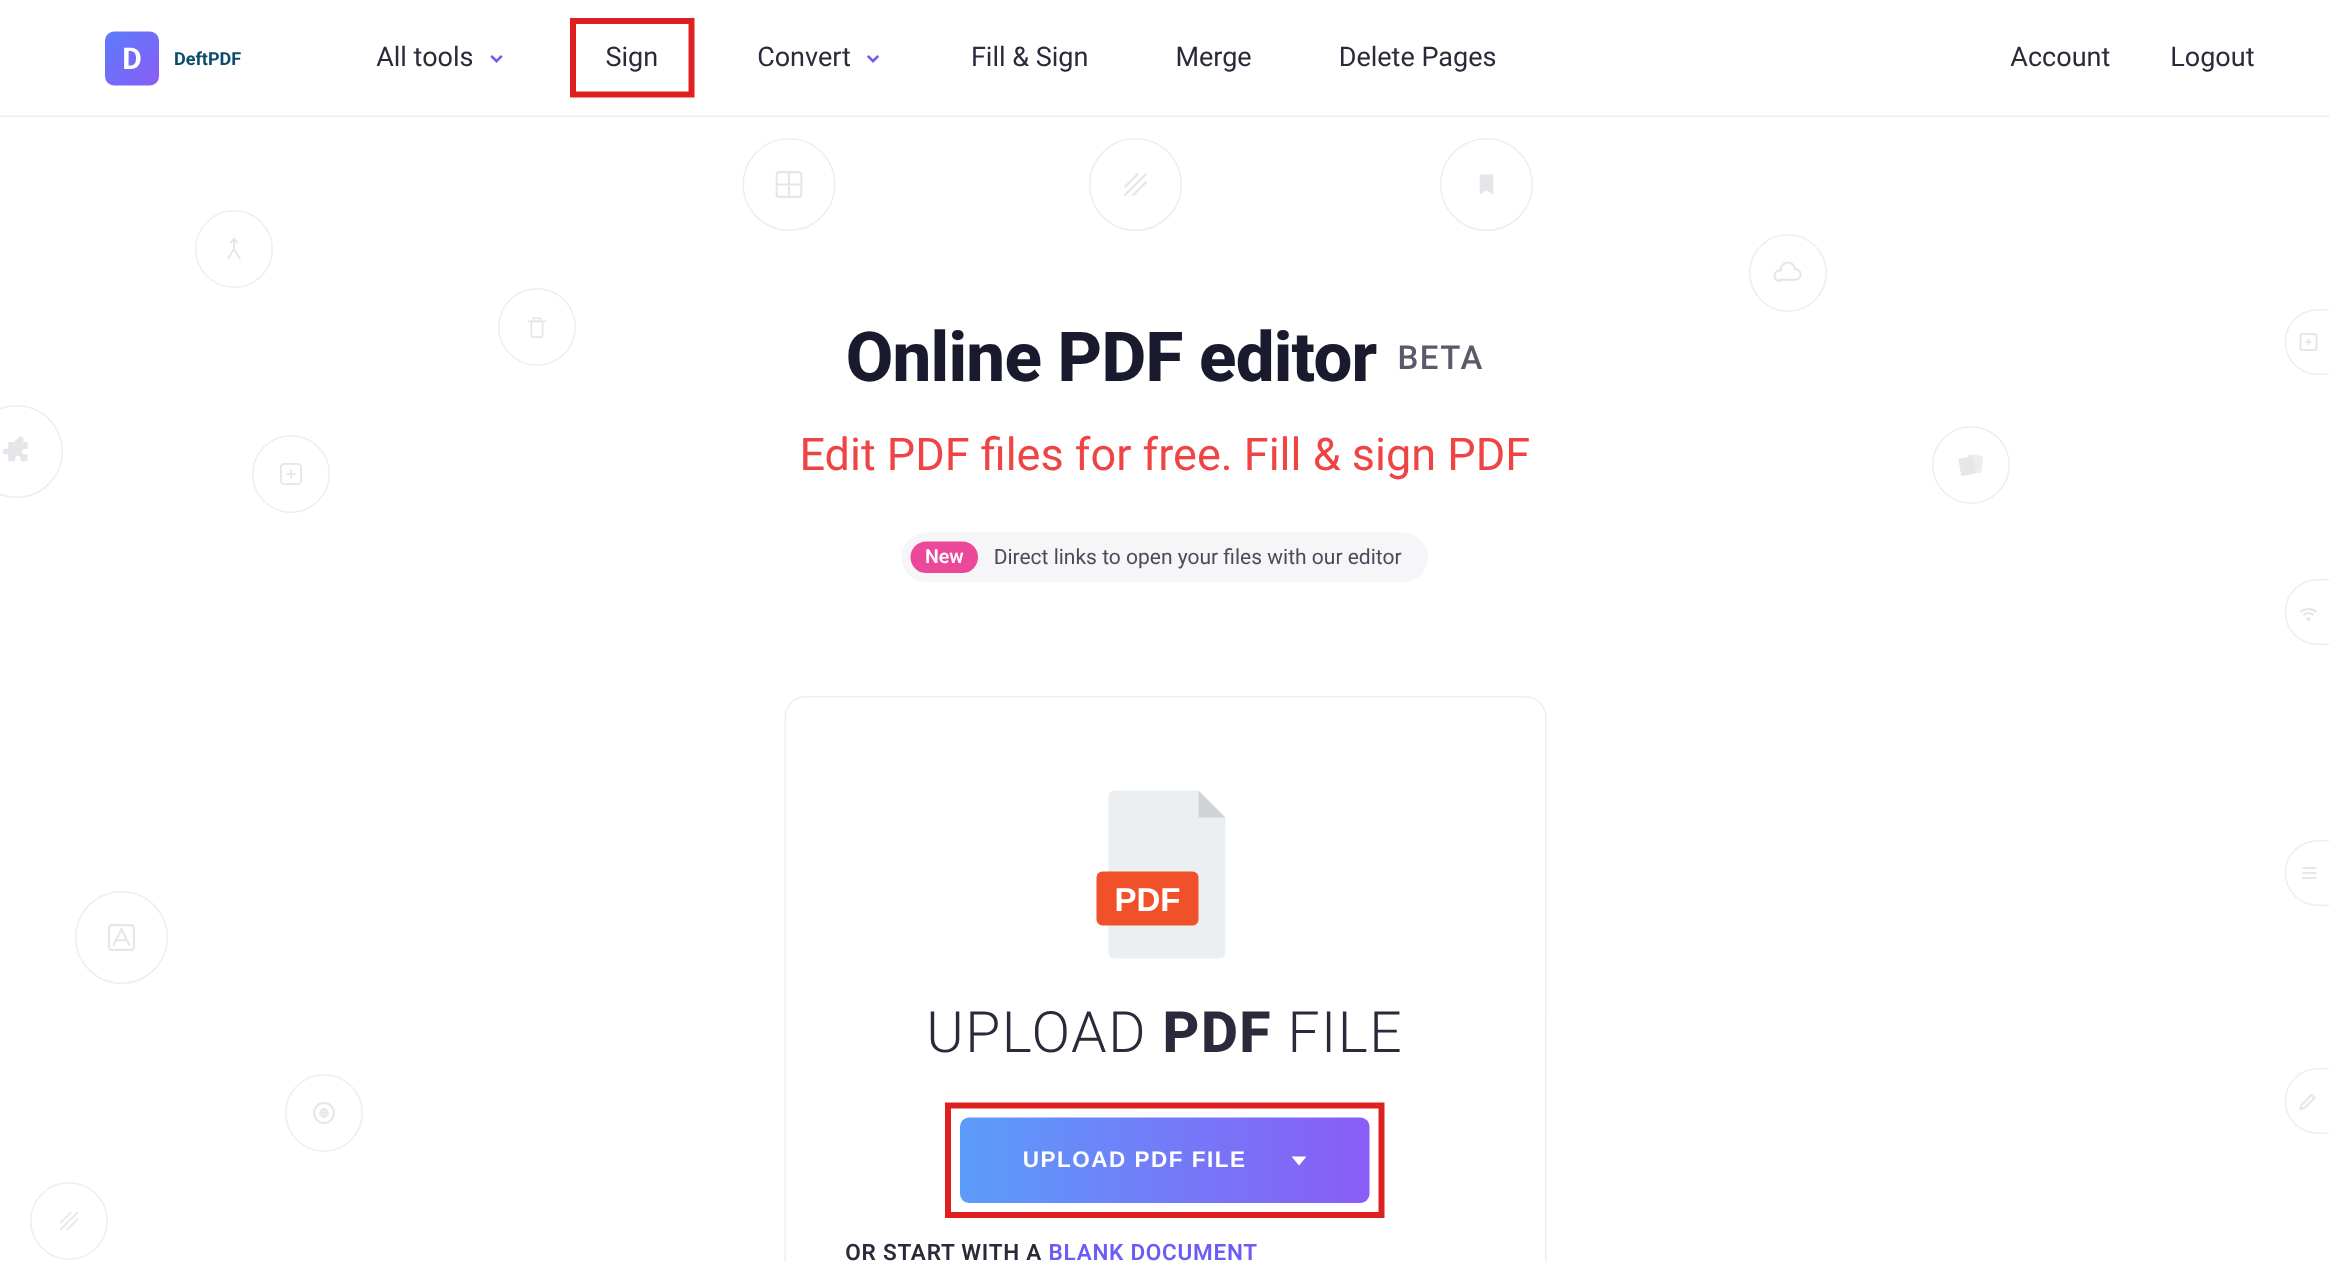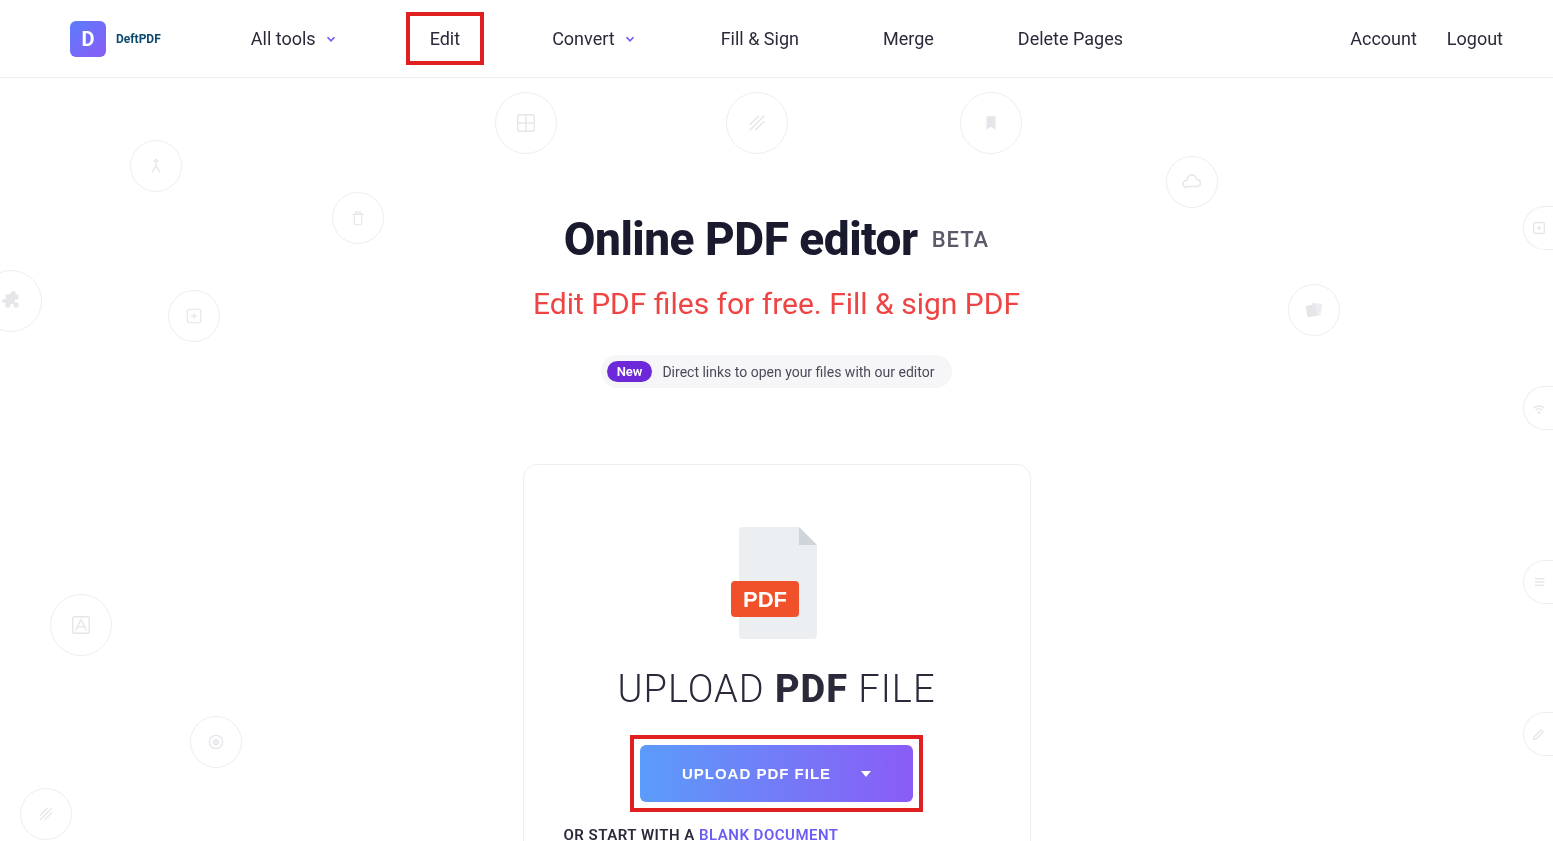--- a/index.html
+++ b/index.html
@@ -40,21 +40,21 @@
     font-size: 20px;
   }
   .logo-text {
     font-weight: 700;
     font-size: 12px;
     color: #0c4a6e;
   }
   .nav {
     display: flex;
     align-items: center;
-    gap: 64px;
+    gap: 38px;
     flex: 1;
   }
   .nav-item {
     font-size: 18px;
     color: #2a2a3a;
     cursor: pointer;
     display: inline-flex;
     align-items: center;
     gap: 8px;
     padding: 6px 10px;
@@ -63,21 +63,21 @@
     outline: 4px solid #e02020;
     outline-offset: 2px;
     padding: 10px 18px;
   }
   .chevron {
     color: #6b5cf6;
     display: inline-flex;
   }
   .nav-right {
     display: flex;
-    gap: 10px;
+    gap: 20px;
   }
   .nav-right .nav-item { font-size: 18px; color: #2a2a3a; }
 
   
   .hero {
     position: relative;
     padding-top: 90px;
     text-align: center;
   }
   .title-line {
@@ -108,21 +108,21 @@
   .new-pill-wrap {
     margin-top: 34px;
     display: inline-flex;
     align-items: center;
     gap: 10px;
     background: #f6f6f8;
     border-radius: 999px;
     padding: 6px 18px 6px 6px;
   }
   .new-pill {
-    background: #6d28d9;
+    background: #ec4899;
     color: #fff;
     font-size: 13px;
     font-weight: 600;
     padding: 3px 10px;
     border-radius: 999px;
   }
   .new-text {
     font-size: 14px;
     color: #4a4a5a;
   }
@@ -227,21 +227,21 @@
   <div class="nav">
     <span class="nav-item">
       <span>All tools</span>
       <span class="chevron">
         <svg width="14" height="14" viewBox="0 0 24 24" fill="none" stroke="currentColor" stroke-width="3">
             <polyline points="6 9 12 15 18 9"></polyline>
           </svg>
       </span>
     </span>
     <span class="nav-item highlight">
-      <span>Edit</span>
+      <span>Sign</span>
     </span>
     <span class="nav-item">
       <span>Convert</span>
       <span class="chevron">
         <svg width="14" height="14" viewBox="0 0 24 24" fill="none" stroke="currentColor" stroke-width="3">
             <polyline points="6 9 12 15 18 9"></polyline>
           </svg>
       </span>
     </span>
     <span class="nav-item">

